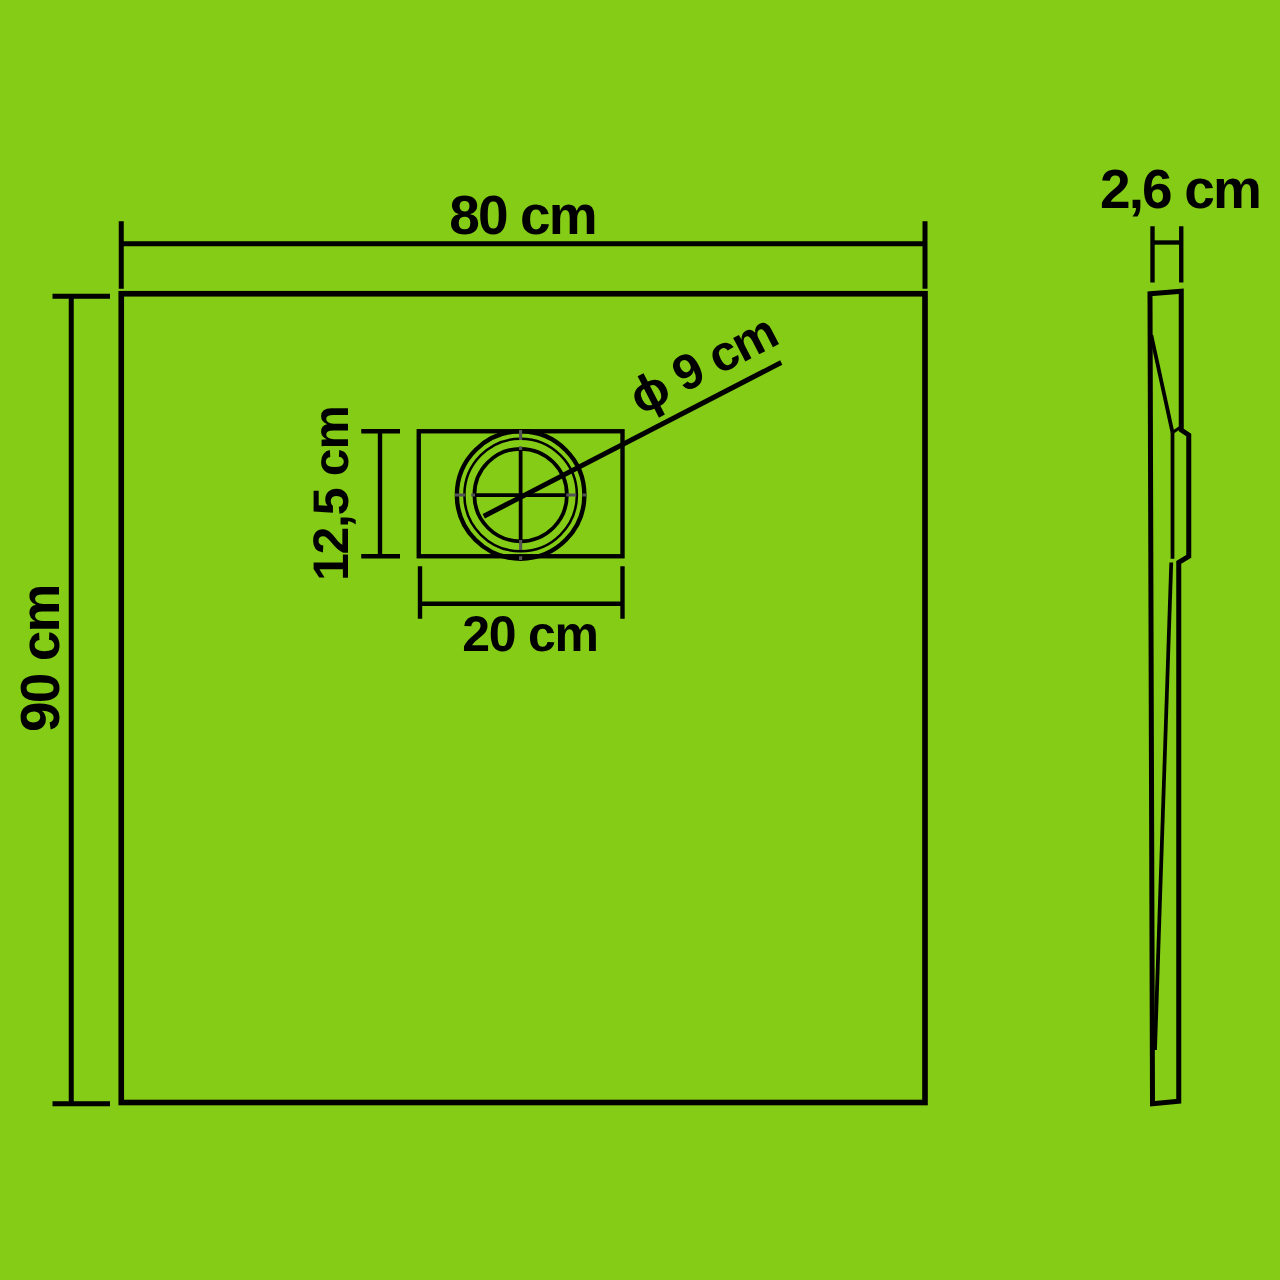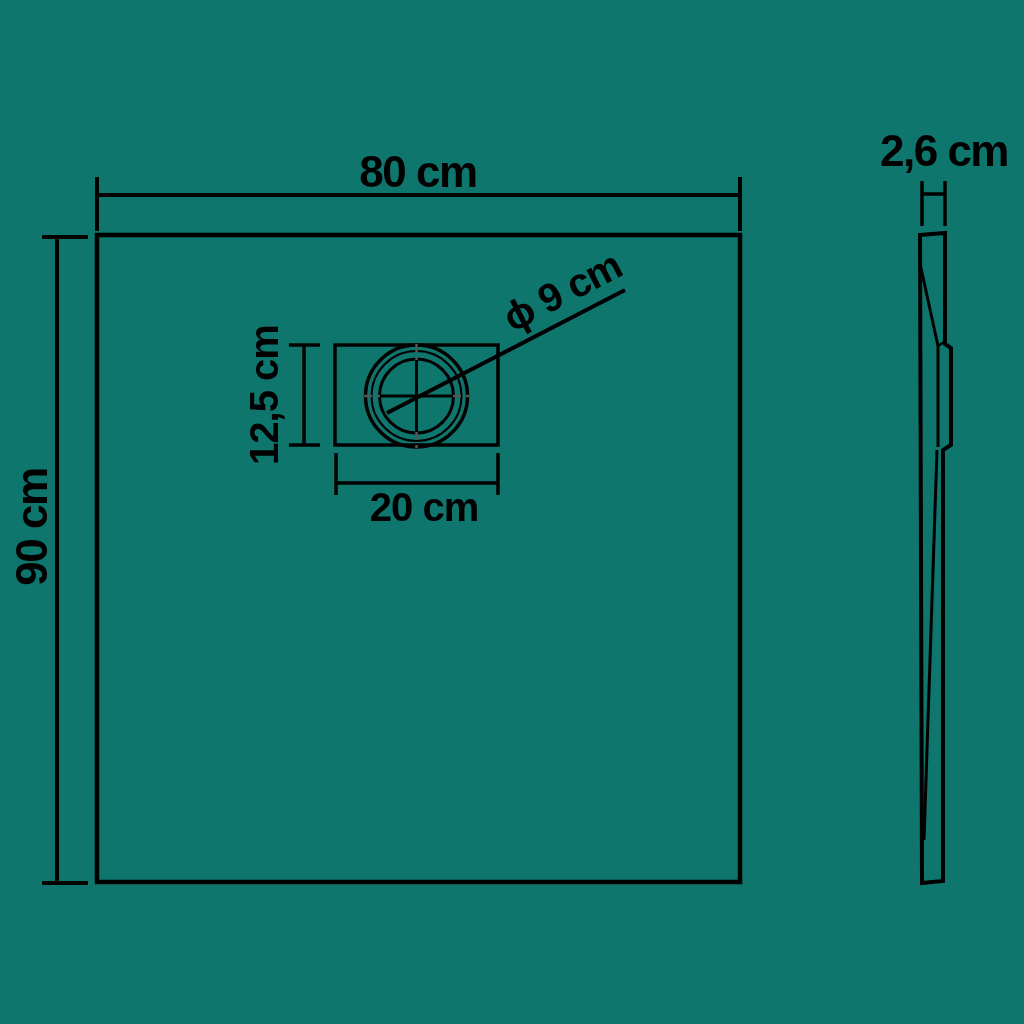--- a/index.html
+++ b/index.html
@@ -3,21 +3,21 @@
 <meta charset="utf-8">
 <style>
   html, body {
     margin: 0;
     padding: 0;
     background: #ffffff;
   }
   .stage {
     width: 1024px;
     height: 1024px;
-    background: #0f766e;
+    background: #84cc16;
     position: relative;
     overflow: hidden;
   }
   svg { display: block; }
   .lbl {
     font-family: "Liberation Sans", "DejaVu Sans", sans-serif;
     font-weight: 700;
     fill: #000000;
   }
   .lbl-lg { font-size: 44px; letter-spacing: -1.5px; }

